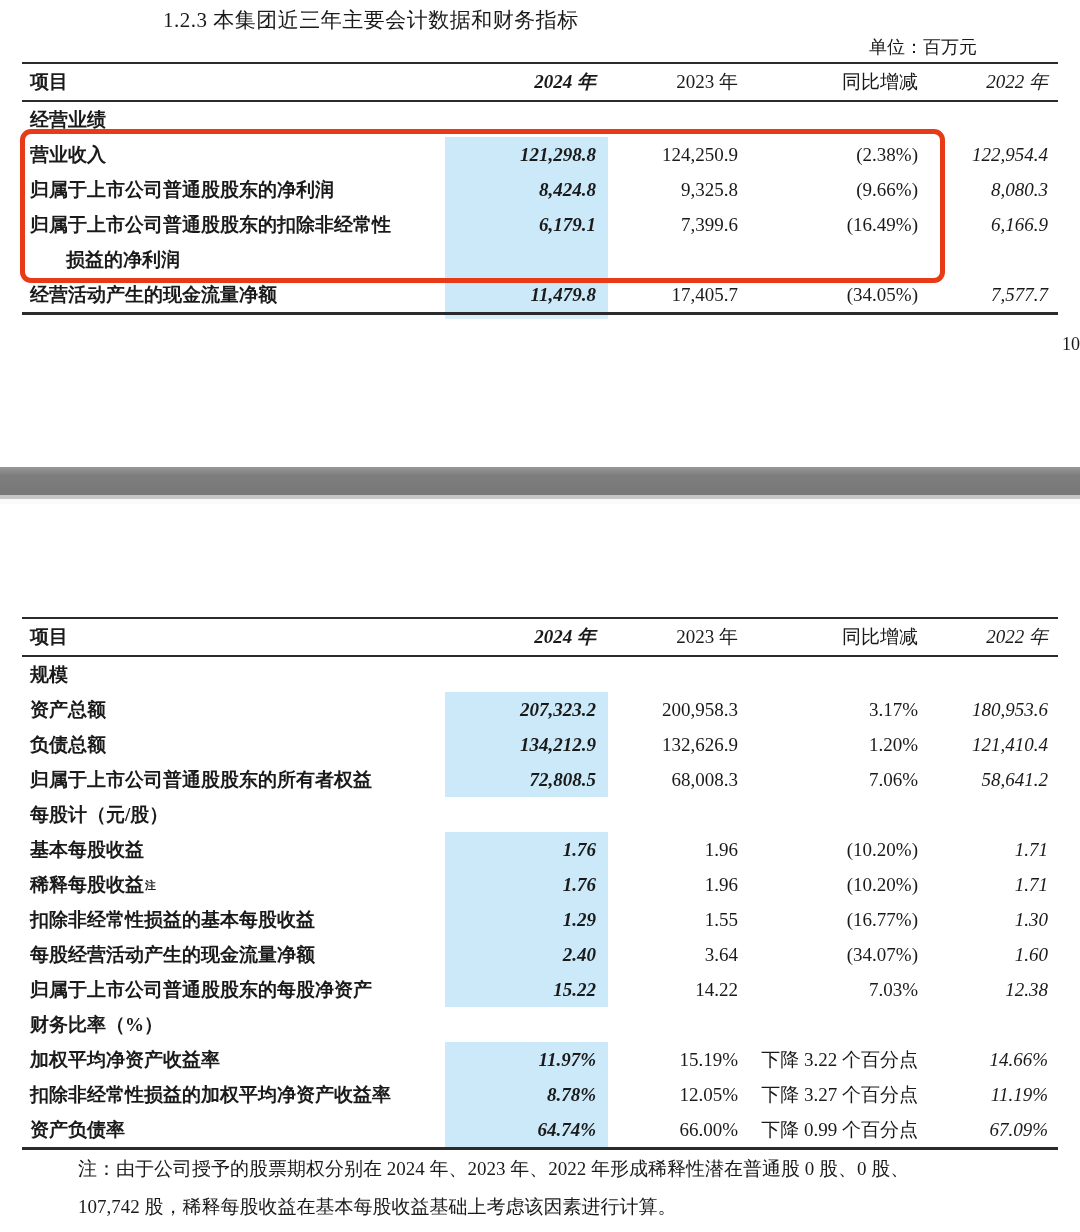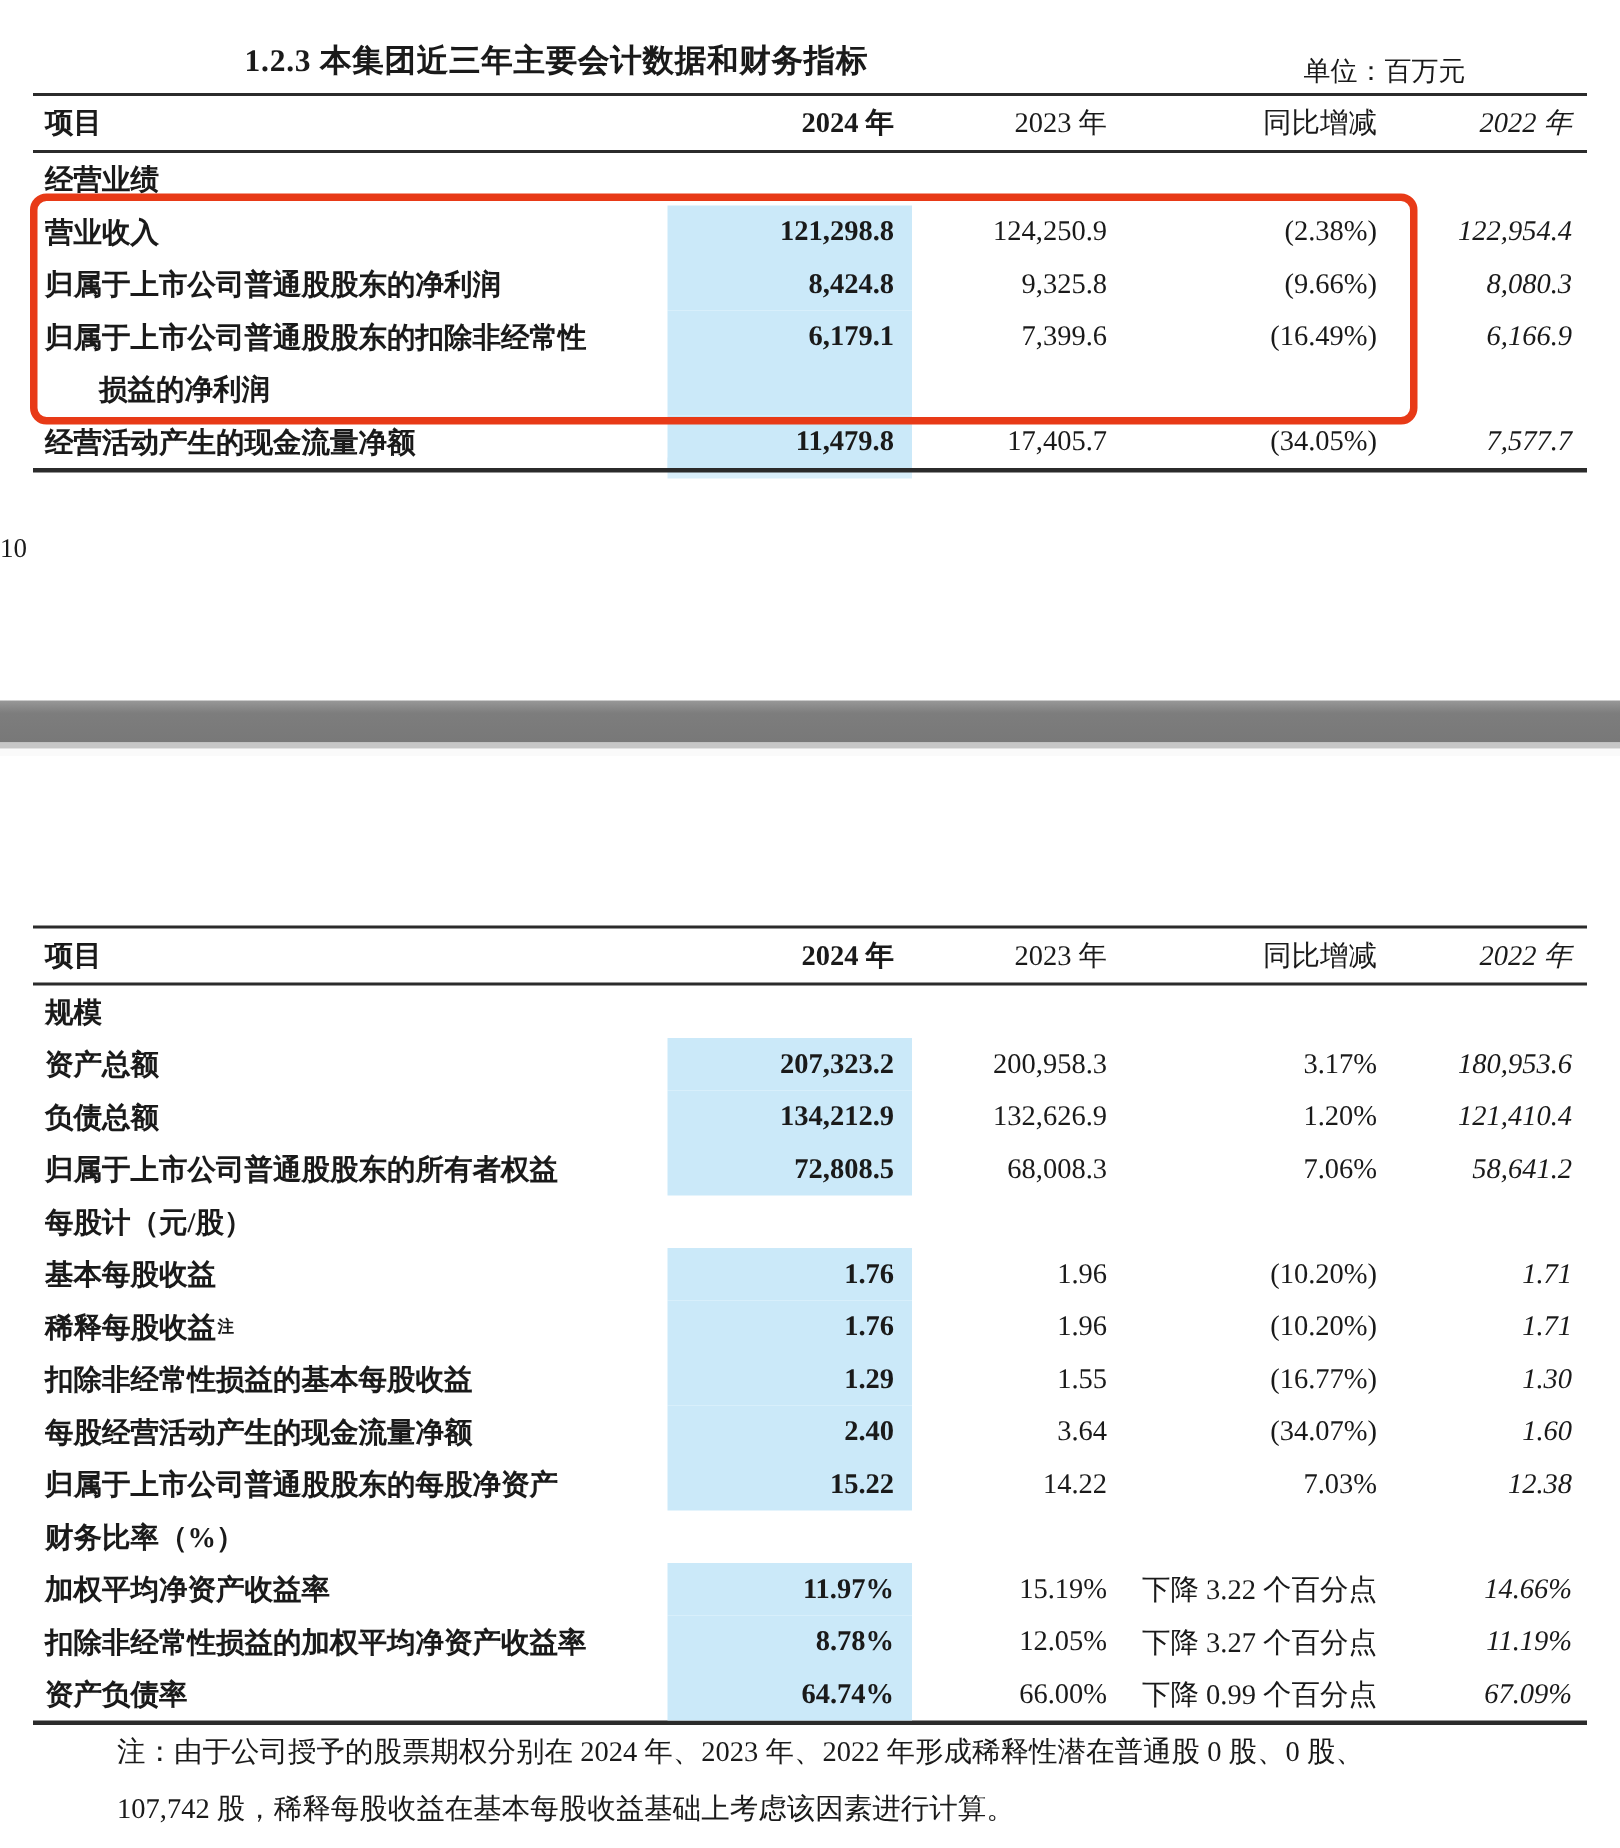--- a/index.html
+++ b/index.html
@@ -6,21 +6,21 @@
   .page{
     position:relative;
     width:1080px;height:1232px;
     background:#ffffff;
     font-family:"Liberation Serif","DejaVu Serif",serif;
     color:#1a1a1a;
     overflow:hidden;
   }
   .doc-title{
     position:absolute;left:163px;top:6px;
-    font-size:21px;font-weight:700;letter-spacing:.5px;margin-top:20px;
+    font-size:21px;font-weight:400;letter-spacing:.5px;
   }
   .unit{
     position:absolute;right:103px;top:35px;
     font-size:18px;
   }
   .table{
     position:absolute;left:22px;width:1036px;z-index:1;
     font-size:19px;
   }
   .table1{top:62px;border-bottom:3px solid #2b2b2b;}
@@ -33,40 +33,40 @@
   .t-head{
     height:36px;
     border-top:2px solid #2b2b2b;
     border-bottom:2px solid #2b2b2b;
   }
   .cell{
     display:flex;align-items:center;justify-content:flex-end;
     white-space:nowrap;
   }
   .cell.c0{justify-content:flex-start;padding-left:8px;font-weight:bold;}
-  .cell.c1{padding-right:12px;}
+  .cell.c1{padding-right:12px;font-style:italic;}
   .cell.c2{padding-right:2px;}
   .cell.c3{padding-right:2px;}
   .cell.c4{padding-right:10px;font-style:italic;}
   .cell.bold{font-weight:700;}
   .cell.indent{padding-left:44px;}
   .cell.blue{background:#cbe9f9;}
   .cell sup{font-size:11px;line-height:0;vertical-align:super;margin-left:1px;}
   .blue-tail{
     position:absolute;left:445px;top:305px;width:163px;height:14px;
     background:#d9effb;z-index:0;
   }
   .red-box{
     position:absolute;left:20px;top:129px;width:915px;height:144px;
     border:5px solid #e83a17;border-radius:11px;
     z-index:2;pointer-events:none;
   }
   .page-num{
-    position:absolute;left:0;top:355px;width:1080px;
-    text-align:left;font-size:18px;
+    position:absolute;left:0;top:334px;width:1080px;
+    text-align:right;font-size:18px;
   }
   .gray-bar{
     position:absolute;left:0;top:467px;width:1080px;height:28px;
     background:linear-gradient(180deg,#989898 0%,#7d7d7d 30%,#787878 100%);
     border-bottom:4px solid #c6c6c6;
     box-shadow:0 5px 0 #fafafa;
   }
   .note{
     position:absolute;left:78px;top:1150px;right:40px;
     font-size:19px;line-height:38px;

